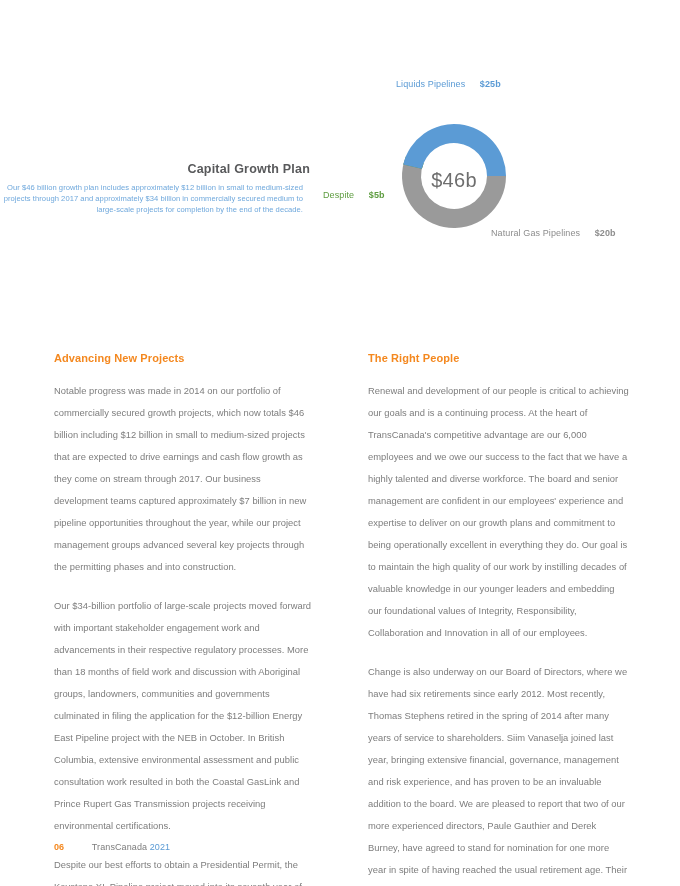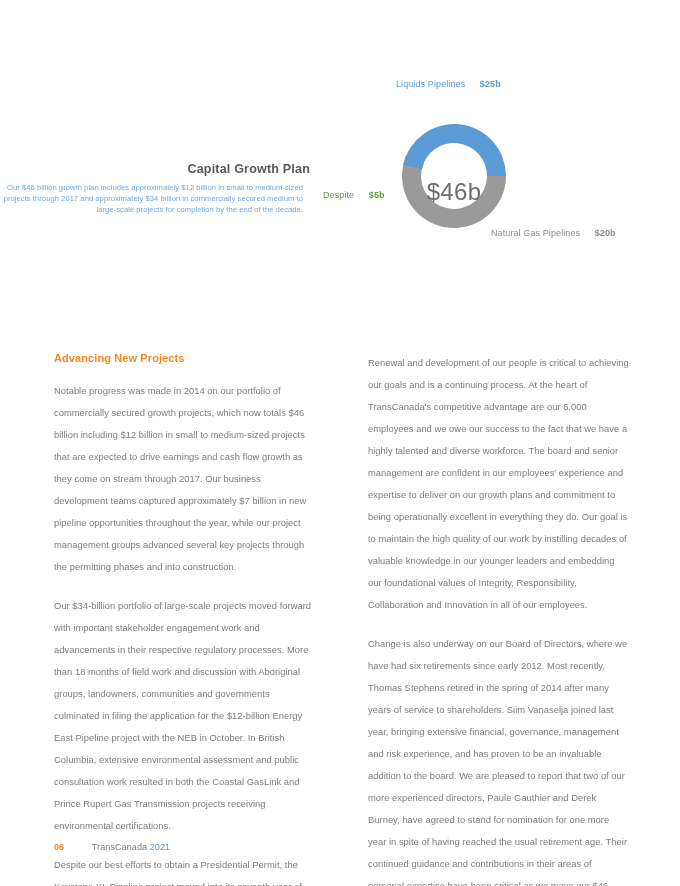--- a/index.html
+++ b/index.html
@@ -65,27 +65,27 @@
     height: 152px;
   }
   .donut-svg {
     display: block;
     width: 152px;
     height: 152px;
   }
   .donut-center-label {
     position: absolute;
     left: 0;
-    top: 16px;
+    top: 4px;
     width: 152px;
     height: 152px;
     display: flex;
     align-items: center;
     justify-content: center;
-    font-size: 24px;
+    font-size: 20px;
     color: #6e6e6e;
     letter-spacing: 0.3px;
     pointer-events: none;
   }
 
   .lbl {
     position: absolute;
     font-size: 9px;
     white-space: nowrap;
     letter-spacing: 0.1px;
@@ -200,20 +200,21 @@
   <div class="columns">
 
     <div class="col">
       <h2 class="col-heading">Advancing New Projects</h2>
       <p>Notable progress was made in 2014 on our portfolio of commercially secured growth projects, which now totals $46 billion including $12 billion in small to medium-sized projects that are expected to drive earnings and cash flow growth as they come on stream through 2017. Our business development teams captured approximately $7 billion in new pipeline opportunities throughout the year, while our project management groups advanced several key projects through the permitting phases and into construction.</p>
       <p>Our $34-billion portfolio of large-scale projects moved forward with important stakeholder engagement work and advancements in their respective regulatory processes. More than 18 months of field work and discussion with Aboriginal groups, landowners, communities and governments culminated in filing the application for the $12-billion Energy East Pipeline project with the NEB in October. In British Columbia, extensive environmental assessment and public consultation work resulted in both the Coastal GasLink and Prince Rupert Gas Transmission projects receiving environmental certifications.</p>
       <p>Despite our best efforts to obtain a Presidential Permit, the Keystone XL Pipeline project moved into its seventh year of regulatory review in 2014. This delay has increased the cost of the project to approximately US$8 billion but TransCanada and our shippers remain firmly committed to building the pipeline and appreciate the support of the majority of Americans who also believe it is in the nation's best interest.</p>
     </div>
 
     <div class="col">
+      <h2 class="col-heading">The Right People</h2>
       <p>Renewal and development of our people is critical to achieving our goals and is a continuing process. At the heart of TransCanada's competitive advantage are our 6,000 employees and we owe our success to the fact that we have a highly talented and diverse workforce. The board and senior management are confident in our employees' experience and expertise to deliver on our growth plans and commitment to being operationally excellent in everything they do. Our goal is to maintain the high quality of our work by instilling decades of valuable knowledge in our younger leaders and embedding our foundational values of Integrity, Responsibility, Collaboration and Innovation in all of our employees.</p>
       <p>Change is also underway on our Board of Directors, where we have had six retirements since early 2012. Most recently, Thomas Stephens retired in the spring of 2014 after many years of service to shareholders. Siim Vanaselja joined last year, bringing extensive financial, governance, management and risk experience, and has proven to be an invaluable addition to the board. We are pleased to report that two of our more experienced directors, Paule Gauthier and Derek Burney, have agreed to stand for nomination for one more year in spite of having reached the usual retirement age. Their continued guidance and contributions in their areas of personal expertise have been critical as we move our $46-billion capital program forward.</p>
     </div>
   </div>
 
   <div class="footer">
     <span class="pg">06</span>
     <span class="company">TransCanada</span>
     <span class="yr">2021</span>
   </div>

